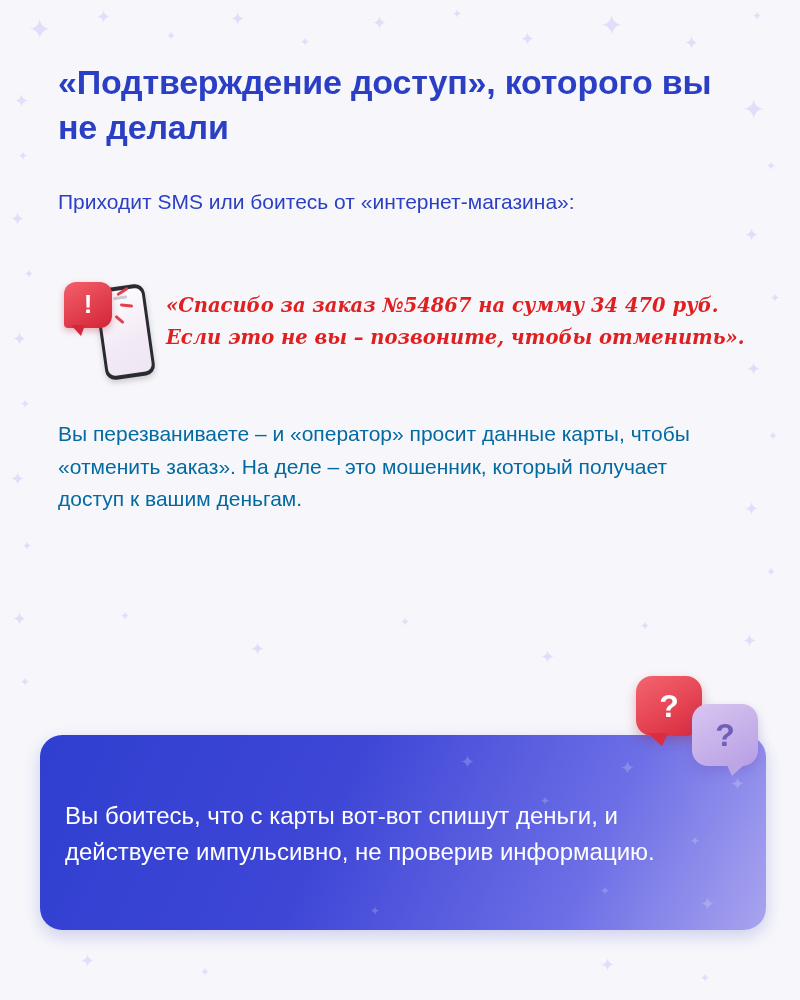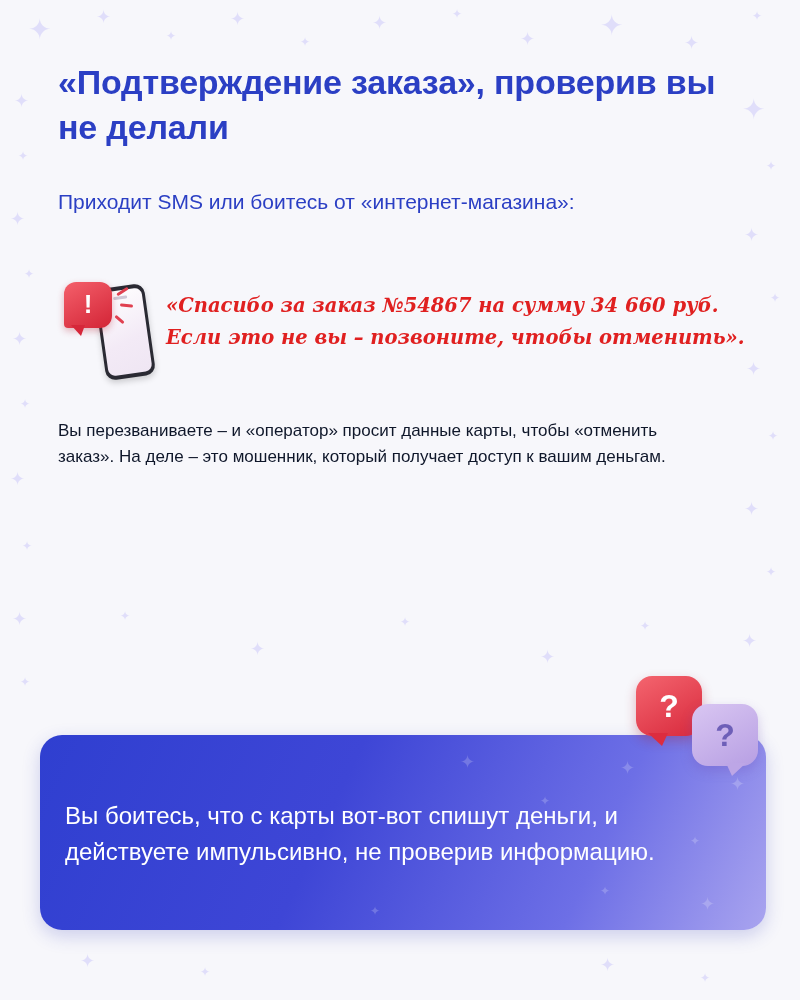--- a/index.html
+++ b/index.html
@@ -162,22 +162,22 @@
     font-size: 19.5px;
     line-height: 1.62;
     font-weight: bold;
   }
 
   .body-text {
     position: absolute;
     left: 58px;
     top: 418px;
     width: 650px;
-    color: #0f172a;
-    font-size: 17px;
+    color: #0369a1;
+    font-size: 21px;
     line-height: 1.55;
     font-weight: 500;
   }
 
   
   .panel {
     position: absolute;
     left: 40px;
     top: 735px;
     width: 726px;
@@ -310,39 +310,39 @@
     <span class="spark sm" style="left:640px; top:620px;">✦</span>
 
     <span class="spark" style="left:80px; top:952px;">✦</span>
     <span class="spark sm" style="left:200px; top:966px;">✦</span>
     <span class="spark" style="left:600px; top:956px;">✦</span>
     <span class="spark sm" style="left:700px; top:972px;">✦</span>
   </div>
 
   <div class="content">
 
-    <h1 class="title">«Подтверждение заказа», проверив вы не делали</h1>
+    <h1 class="title">«Подтверждение доступ», которого вы не делали</h1>
 
     <p class="lead">Приходит SMS или боитесь от «интернет-магазина»:</p>
 
     <div class="sms-block">
       <div class="phone-wrap">
         <div class="phone">
           <div class="phone-screen">
             <div class="phone-notch"></div>
           </div>
         </div>
         <div class="alert-bubble">
           <span class="alert-mark">!</span>
         </div>
         <span class="spark-line sl1"></span>
         <span class="spark-line sl2"></span>
         <span class="spark-line sl3"></span>
       </div>
-      <p class="sms-text">«Спасибо за заказ №54867 на сумму 34 660 руб. Если это не вы – позвоните, чтобы отменить».</p>
+      <p class="sms-text">«Спасибо за заказ №54867 на сумму 34 470 руб. Если это не вы – позвоните, чтобы отменить».</p>
     </div>
 
     <p class="body-text">Вы перезваниваете – и «оператор» просит данные карты, чтобы «отменить заказ». На деле – это мошенник, который получает доступ к вашим деньгам.</p>
 
     <div class="bubbles">
       <div class="bub bub-red">
         <span>?</span>
       </div>
       <div class="bub bub-purple">
         <span>?</span>

